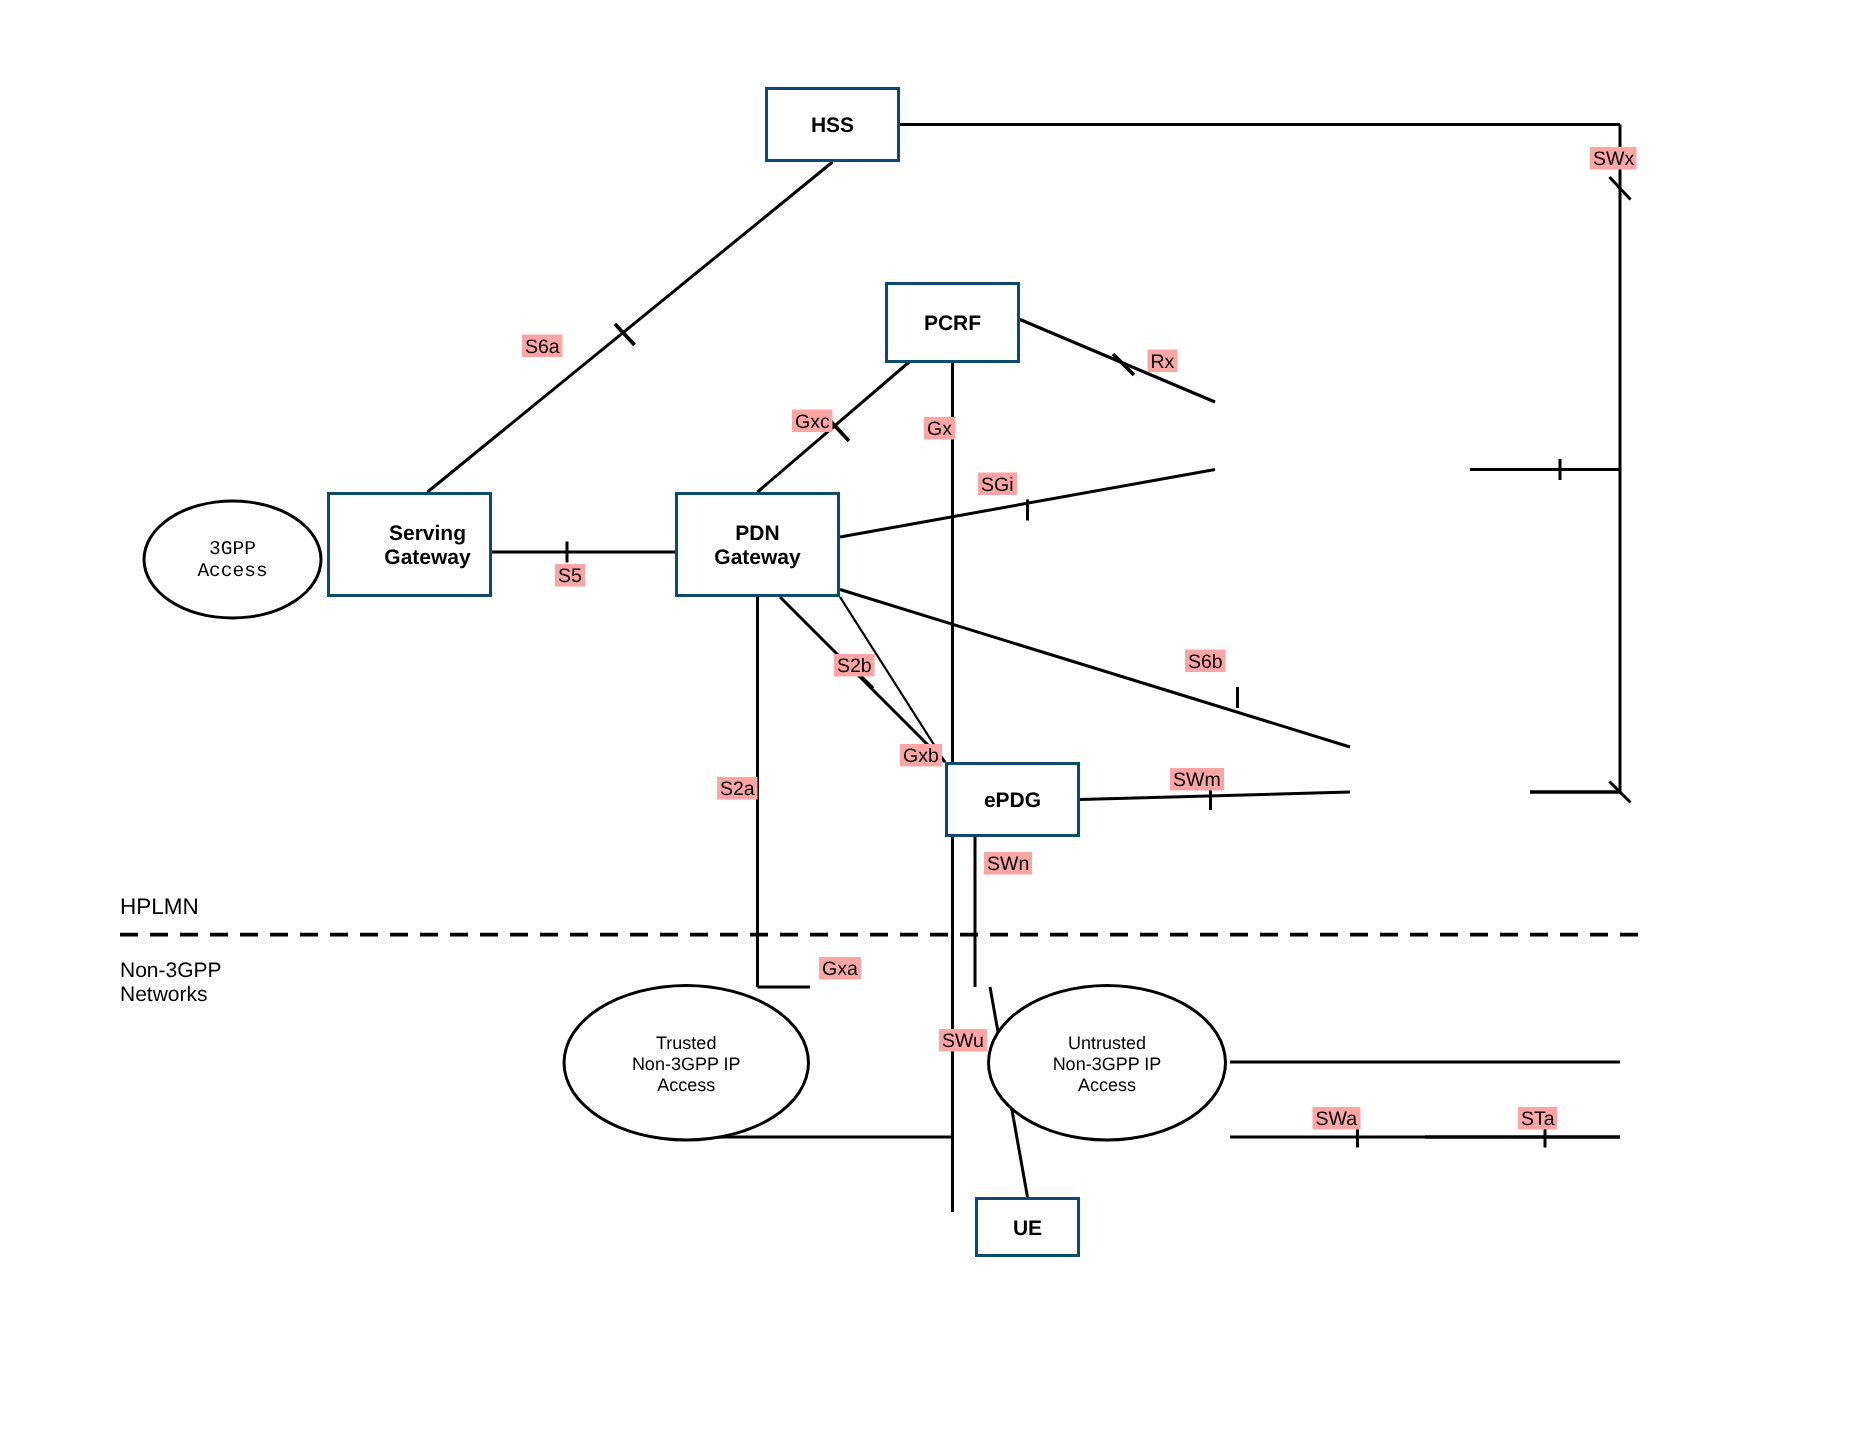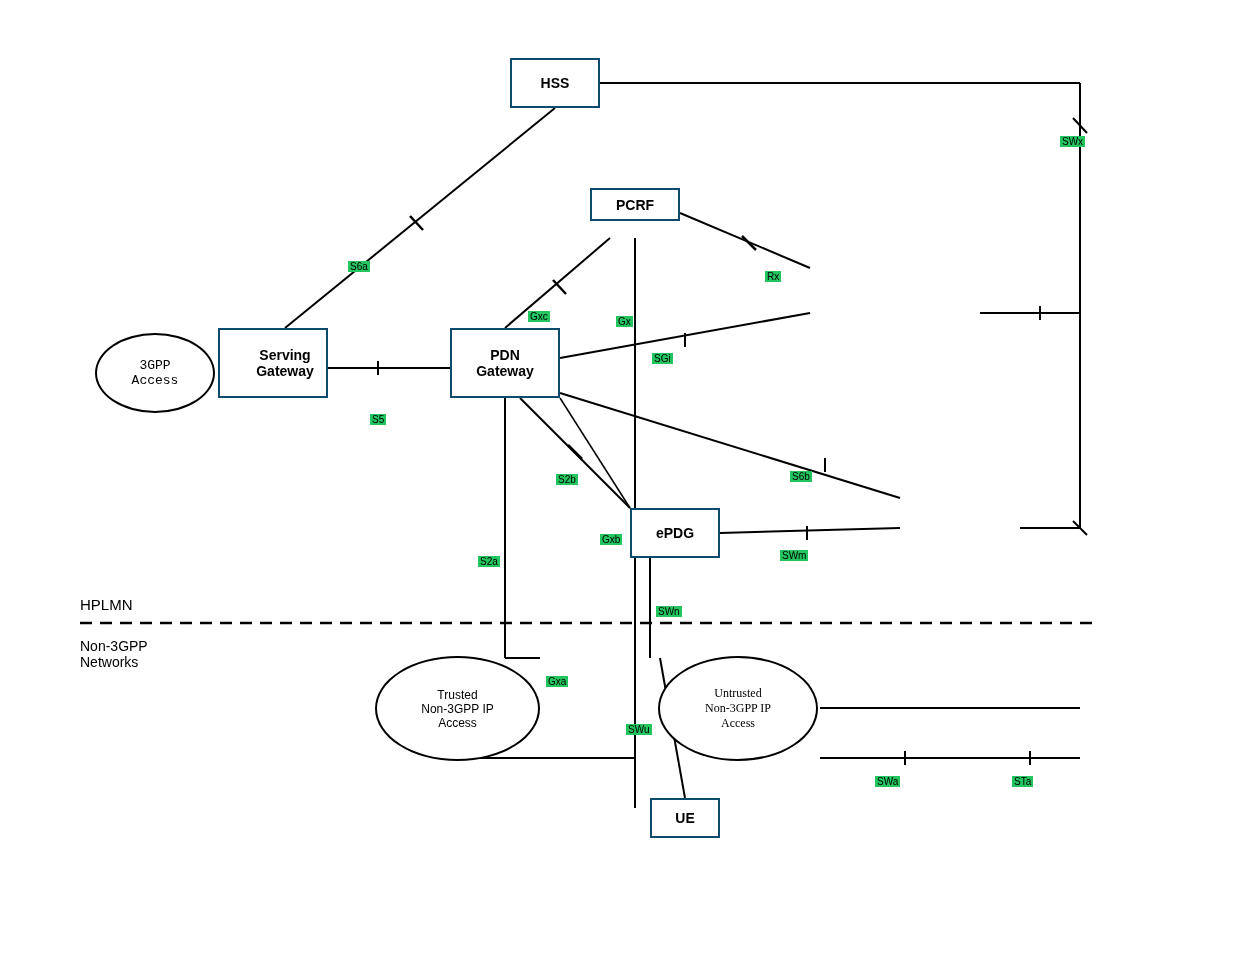--- a/index.html
+++ b/index.html
@@ -42,24 +42,23 @@
       background: #fff;
       border-radius: 50%;
       display: flex;
       align-items: center;
       justify-content: center;
       text-align: center;
       font-size: 13px;
     }
     .label {
       position: absolute;
-      font-size: 10px;
-      background: #22c55e;
+      font-size: 13px;
+      background: #fca5a5;
       padding: 0 2px;
-      margin-top: 38px;
     }
     .section-label {
       position: absolute;
       font-size: 14px;
       font-weight: normal;
     }
   </style>
 </head>
 <body>
 
@@ -139,21 +138,21 @@
     <line x1="910" y1="275" x2="1010" y2="275" stroke="#000" stroke-width="2"></line>
     <line x1="970" y1="268" x2="970" y2="282" stroke="#000" stroke-width="2"></line>
 
     <line x1="1003" y1="483" x2="1017" y2="497" stroke="#000" stroke-width="2"></line>
   </svg>
 
   <div class="node-box" style="left:440px; top:20px; width:90px; height:50px;">
     <span>HSS</span>
   </div>
 
-  <div class="node-box" style="left:520px; top:150px; width:90px; height:33px;">
+  <div class="node-box" style="left:520px; top:150px; width:90px; height:54px;">
     <span>PCRF</span>
   </div>
 
   <div class="node-box" style="left:148px; top:290px; width:110px; height:70px;padding-left:24px;">
     <span>Serving<br>Gateway</span>
   </div>
 
   <div class="node-box" style="left:380px; top:290px; width:110px; height:70px;">
     <span>PDN<br>Gateway</span>
   </div>
@@ -169,21 +168,21 @@
 
   <div class="node-ellipse" style="left:25px; top:295px; width:120px; height:80px;font-family:Liberation Mono, monospace;">
     <span>3GPP<br>Access</span>
   </div>
 
 
   <div class="node-ellipse" style="left:305px; top:618px; width:165px; height:105px;">
     <span style="font-size:12px;">Trusted<br>Non-3GPP IP<br>Access</span>
   </div>
 
-  <div class="node-ellipse" style="left:588px; top:618px; width:160px; height:105px;font-family:Liberation Serif, serif;">
+  <div class="node-ellipse" style="left:588px; top:618px; width:160px; height:105px;">
     <span style="font-size:12px;">Untrusted<br>Non-3GPP IP<br>Access</span>
   </div>
 
   <div class="label" style="left:278px; top:185px;">S6a</div>
   <div class="label" style="left:458px; top:235px;">Gxc</div>
   <div class="label" style="left:546px; top:240px;">Gx</div>
   <div class="label" style="left:695px; top:195px;">Rx</div>
   <div class="label" style="left:300px; top:338px;">S5</div>
   <div class="label" style="left:582px; top:277px;">SGi</div>
   <div class="label" style="left:486px; top:398px;">S2b</div>

